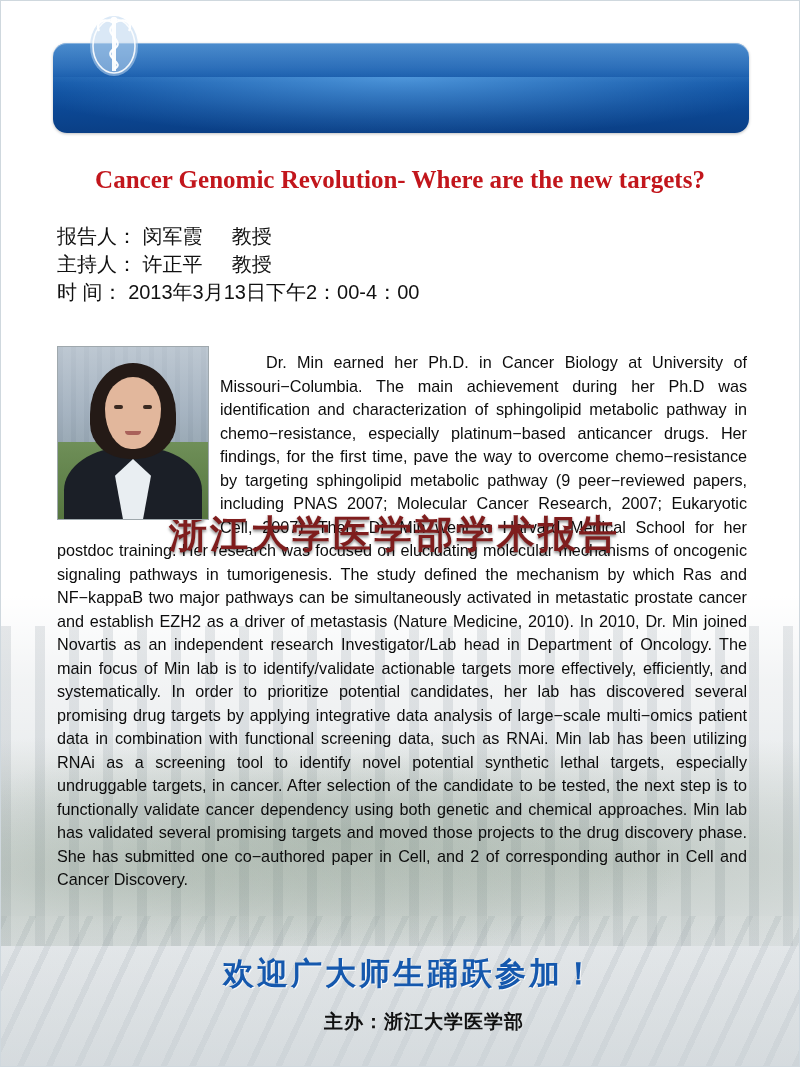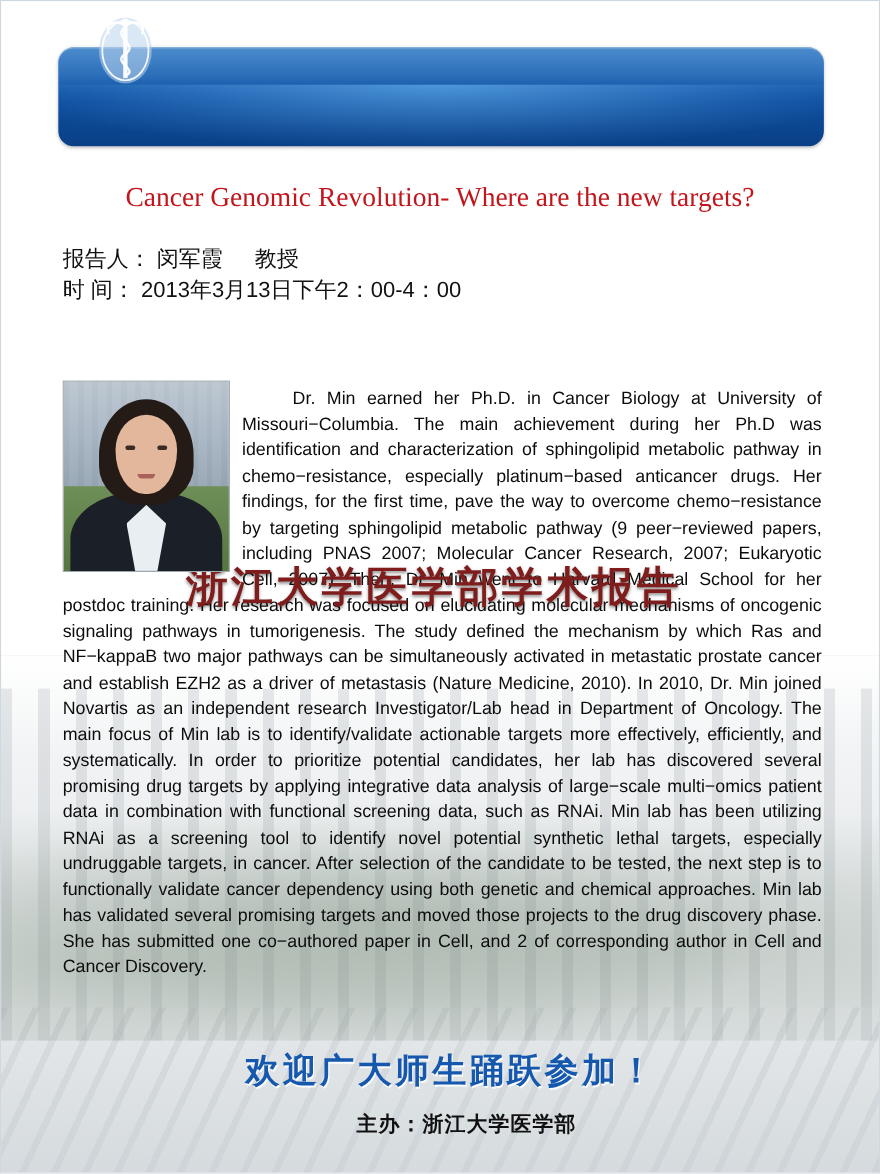--- a/index.html
+++ b/index.html
@@ -115,21 +115,21 @@
   }
   
   .talk-title {
     position: absolute;
     left: 0;
     right: 0;
     top: 165px;
     text-align: center;
     color: #c2161c;
     font-family: "Liberation Serif", serif;
-    font-weight: normal;
+    font-weight: bold;
     font-size: 25px;
     z-index: 2;
   }
   
   .meta {
     position: absolute;
     left: 56px;
     top: 222px;
     z-index: 2;
     font-size: 20px;
@@ -306,20 +306,26 @@
   <div class="talk-title">Cancer Genomic Revolution- Where are the new targets?</div>
 
   <div class="meta">
     <div class="meta-row">
       <span class="meta-label">报告人：</span>
       <span class="meta-value">闵军霞</span>
       <span class="gap"></span>
       <span class="meta-value">教授</span>
     </div>
     <div class="meta-row">
+      <span class="meta-label">主持人：</span>
+      <span class="meta-value">许正平</span>
+      <span class="gap"></span>
+      <span class="meta-value">教授</span>
+    </div>
+    <div class="meta-row">
       <span class="meta-label">时  间：</span>
       <span class="meta-value">2013年3月13日下午2：00-4：00</span>
     </div>
   </div>
 
   <div class="portrait">
     <div class="bldg"></div>
     <div class="lawn"></div>
     <div class="jacket"></div>
     <div class="shirt"></div>

